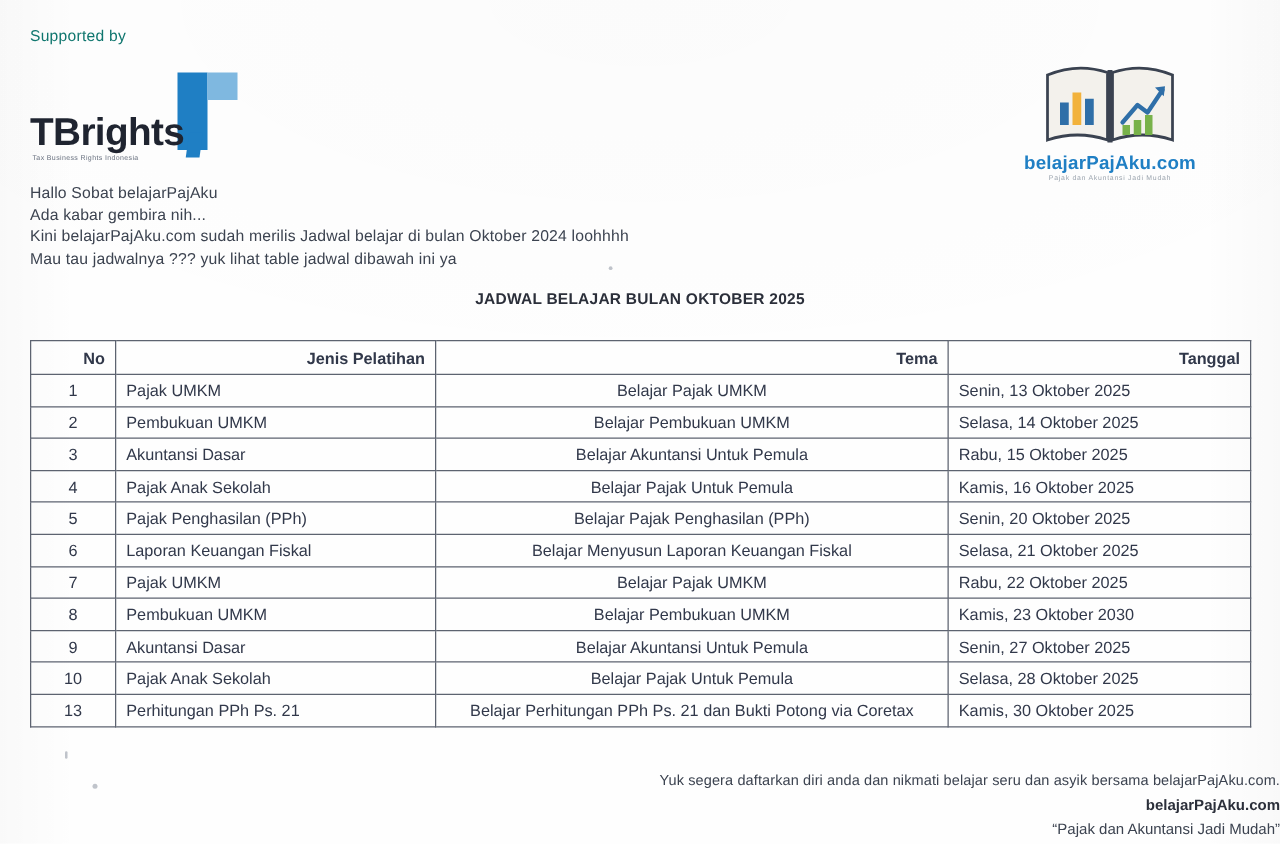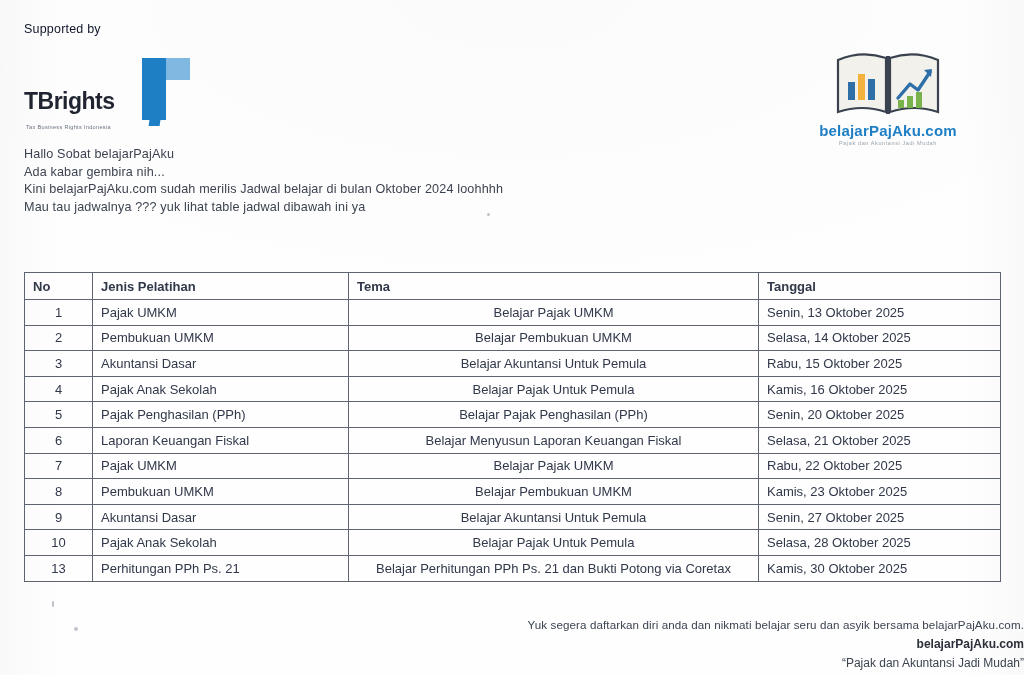--- a/index.html
+++ b/index.html
@@ -32,37 +32,37 @@
       linear-gradient(90deg, rgba(0,0,0,0.02) 0%, rgba(0,0,0,0) 6%, rgba(0,0,0,0) 94%, rgba(0,0,0,0.02) 100%);
     pointer-events: none;
   }
 
   
   .supported-by {
     position: absolute;
     left: 24px;
     top: 22px;
     font-size: 12.5px;
-    color: #0f172a;
+    color: #0f766e;
     letter-spacing: 0.2px;
   }
 
   .tbrights-logo {
     position: absolute;
     left: 24px;
     top: 58px;
     width: 180px;
     height: 82px;
   }
 
   .tb-word {
     position: absolute;
     left: 0;
     top: 30px;
-    font-size: 23px;
+    font-size: 31px;
     font-weight: bold;
     letter-spacing: -0.5px;
     color: #1f2430;
     font-family: "Liberation Sans", sans-serif;
   }
   .tb-tagline {
     position: absolute;
     left: 2px;
     top: 66px;
     font-size: 5.6px;
@@ -176,21 +176,21 @@
   table.schedule td {
     border: 1px solid #5d6370;
     font-size: 13px;
     color: #31384a;
     height: 24.6px;
     padding: 0 8px;
     font-weight: normal;
   }
   table.schedule th {
     font-weight: bold;
-    text-align: left;
+    text-align: right;
     height: 26px;
     font-size: 13px;
   }
   col.c-no    { width: 68px; }
   col.c-jenis { width: 256px; }
   col.c-tema  { width: 410px; }
   col.c-tgl   { width: 242px; }
 
   td.no    { text-align: center; }
   td.jenis { text-align: left; }
@@ -269,20 +269,21 @@
     <div class="brand-sub">Pajak dan Akuntansi Jadi Mudah</div>
   </div>
 
   <div class="intro">
     <div>Hallo Sobat belajarPajAku</div>
     <div>Ada kabar gembira nih...</div>
     <div>Kini belajarPajAku.com sudah merilis Jadwal belajar di bulan Oktober 2024 loohhhh</div>
     <div>Mau tau jadwalnya ??? yuk lihat table jadwal dibawah ini ya</div>
   </div>
 
+  <div class="doc-title">JADWAL BELAJAR BULAN OKTOBER 2025</div>
 
   <div class="table-wrap">
     <table class="schedule">
       <colgroup>
         <col class="c-no">
         <col class="c-jenis">
         <col class="c-tema">
         <col class="c-tgl">
       </colgroup>
       <thead>
@@ -333,21 +334,21 @@
           <tr>
             <td class="no">7</td>
             <td class="jenis">Pajak UMKM</td>
             <td class="tema">Belajar Pajak UMKM</td>
             <td class="tgl">Rabu, 22 Oktober 2025</td>
           </tr>
           <tr>
             <td class="no">8</td>
             <td class="jenis">Pembukuan UMKM</td>
             <td class="tema">Belajar Pembukuan UMKM</td>
-            <td class="tgl">Kamis, 23 Oktober 2025</td>
+            <td class="tgl">Kamis, 23 Oktober 2030</td>
           </tr>
           <tr>
             <td class="no">9</td>
             <td class="jenis">Akuntansi Dasar</td>
             <td class="tema">Belajar Akuntansi Untuk Pemula</td>
             <td class="tgl">Senin, 27 Oktober 2025</td>
           </tr>
           <tr>
             <td class="no">10</td>
             <td class="jenis">Pajak Anak Sekolah</td>

